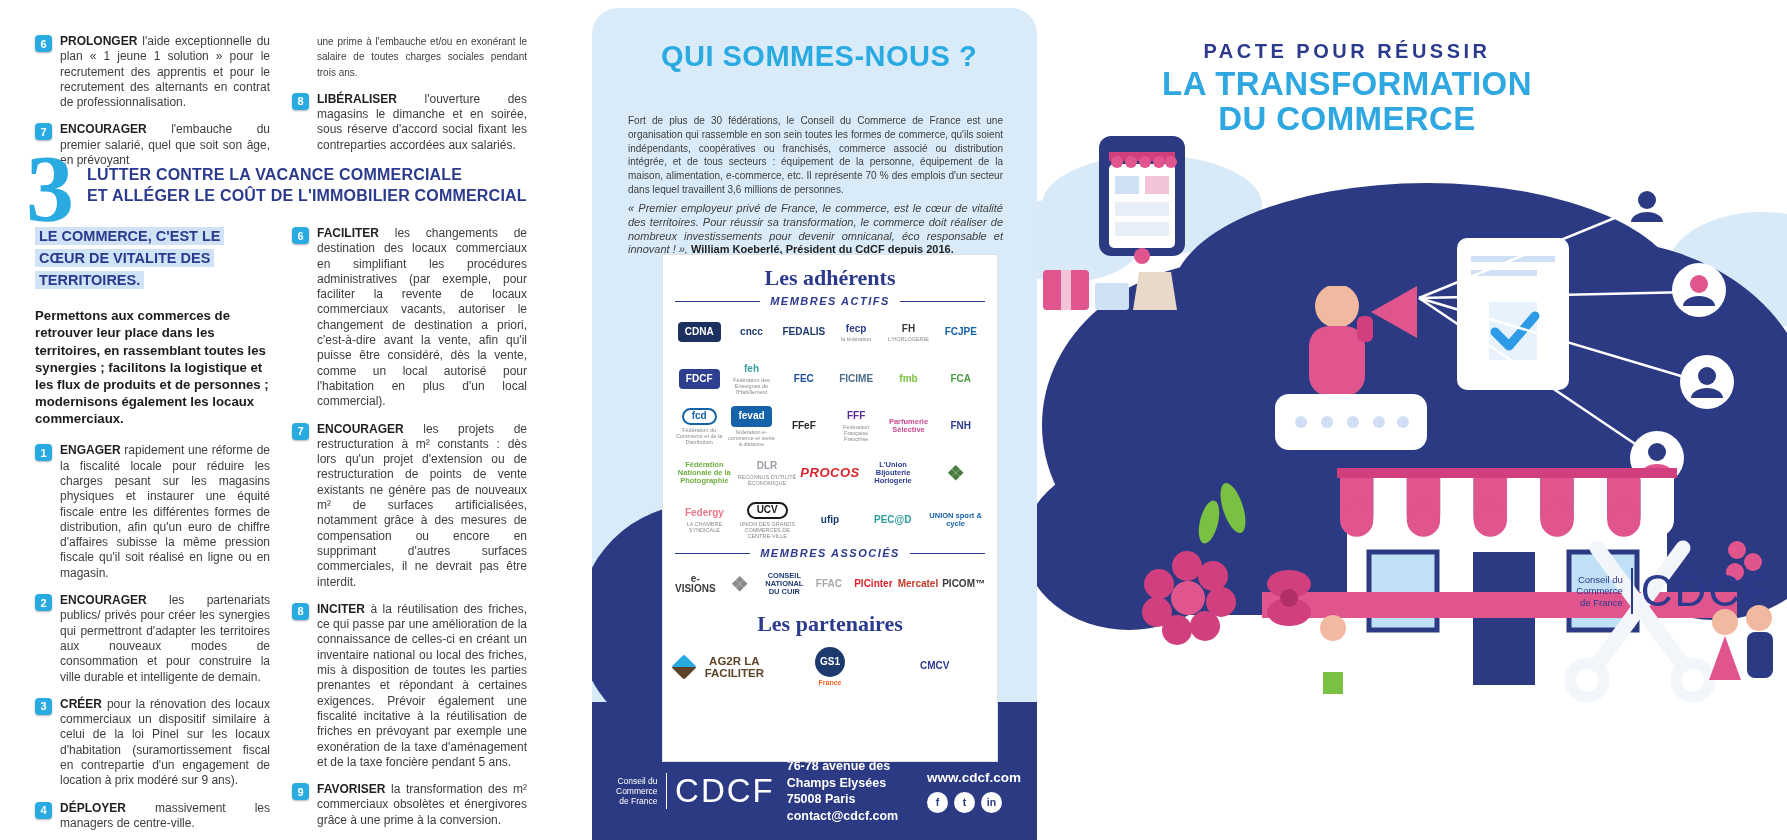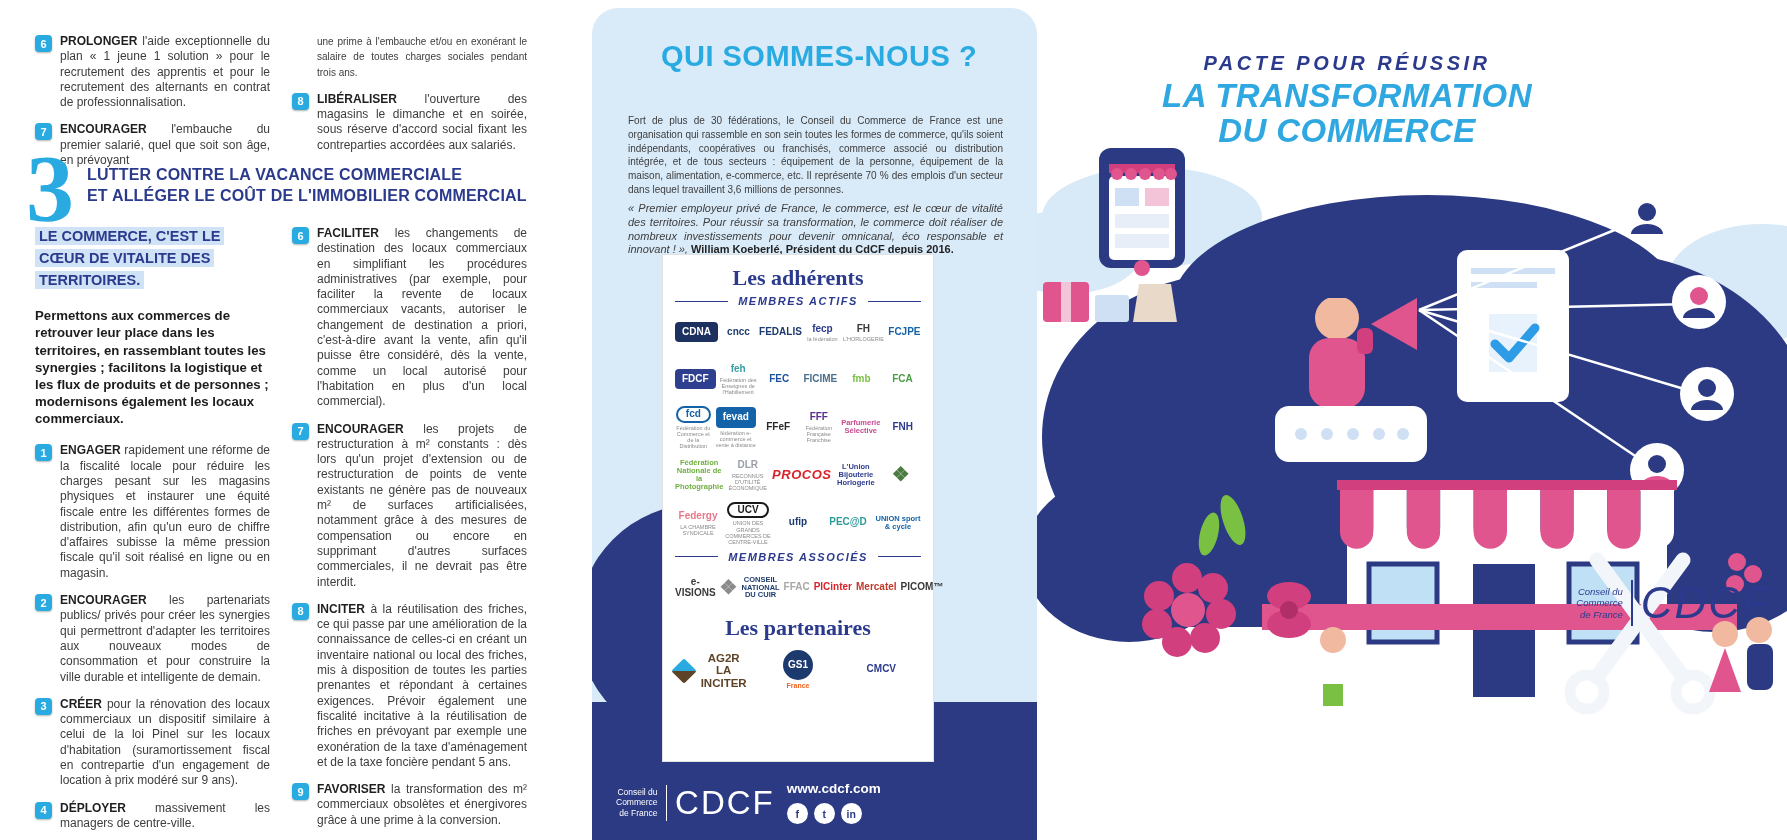--- a/index.html
+++ b/index.html
@@ -31,21 +31,21 @@
        border-radius:26px 26px 0 0;overflow:hidden;}
   .q-title{position:absolute;top:32px;left:9px;right:0;text-align:center;font-size:29px;
            font-weight:800;color:#29abe2;letter-spacing:.5px;z-index:2;}
   .p1{position:absolute;top:82px;left:36px;right:34px;font-size:10px;line-height:13.8px;
       text-align:justify;z-index:2;margin-top:24px;}
   .p2{position:absolute;top:183px;left:36px;right:34px;font-size:11px;line-height:13.8px;
       text-align:justify;z-index:2;}
   .p2 b{color:#1f1f1f;font-style:normal;}
   .blob{position:absolute;left:-14px;bottom:96px;width:240px;height:240px;border-radius:50%;
         background:#2b3a82;z-index:1;}
-  .adh-box{position:absolute;top:246px;left:70px;width:272px;height:508px;background:#fff;
+  .adh-box{position:absolute;top:246px;left:70px;width:336px;height:508px;background:#fff;
            border:1px solid #e2e2e2;z-index:3;box-sizing:border-box;padding:8px 12px;}
   .serif-h{font-family:"Liberation Serif",serif;font-weight:bold;color:#2b3a8c;font-size:22px;
            text-align:center;margin:2px 0 4px 0;}
   .rule-label{display:flex;align-items:center;gap:10px;color:#2b3a8c;font-size:11px;
               letter-spacing:1.5px;font-weight:600;margin:4px 0;font-style:italic;}
   .rule-label .ln{flex:1;height:1px;background:#2b3a8c;}
   .lrow{display:flex;gap:4px;margin:5px 0;align-items:stretch;}
   .chip{flex:1;min-height:42px;display:flex;flex-direction:column;align-items:center;
         justify-content:center;text-align:center;}
   .lbl{font-weight:bold;font-size:10px;line-height:1.05;}
@@ -71,21 +71,21 @@
   .cdcf-sm{font-size:8.5px;text-align:right;line-height:1.2;}
   .cdcf-bar{width:1.5px;height:36px;background:currentColor;}
   .cdcf-big{font-size:33px;font-weight:400;letter-spacing:2px;}
   .addr{flex:1;font-size:12.5px;font-weight:bold;line-height:1.32;}
   .web-block{text-align:left;}
   .web{font-weight:bold;font-size:13.5px;}
   .socs{display:flex;gap:6px;margin-top:7px;}
   .soc{width:21px;height:21px;border-radius:50%;background:#fff;color:#2b3a82;display:flex;
        align-items:center;justify-content:center;font-weight:bold;font-size:10.5px;}
   
-  .right{position:absolute;left:1037px;top:12px;width:750px;height:624px;background:#fff;font-style:italic;}
+  .right{position:absolute;left:1037px;top:0;width:750px;height:624px;background:#fff;}
   .rp-title{position:absolute;top:40px;left:110px;width:400px;text-align:center;}
   .rp-l1{font-size:20px;color:#2b3a8c;letter-spacing:3.5px;font-weight:600;margin-bottom:4px;}
   .rp-l2{font-size:33px;color:#2fa8e1;font-weight:800;line-height:1.06;letter-spacing:.4px;}
   .illu{position:absolute;left:0;top:120px;}
   .cdcf-navy{position:absolute;right:16px;bottom:8px;display:flex;align-items:center;gap:8px;
              color:#2b3a8c;}
   .cdcf-navy .cdcf-big{font-size:44px;}
   .cdcf-navy .cdcf-sm{font-size:9.5px;}
   .cdcf-navy .cdcf-bar{height:46px;width:2px;}
 </style>
@@ -399,21 +399,21 @@
           <div class="chip">
             <span class="lbl" style="color: rgb(58, 58, 58);">PICOM™</span>
             <span class="sub"></span>
           </div>
 
       </div>
       <div class="serif-h">Les partenaires</div>
       <div class="lrow prow">
 
           <div class="chip v-ag2r">
-            <span class="lbl" style="color: rgb(93, 67, 39);">AG2R LA INCITER</span>
+            <span class="lbl" style="color: rgb(93, 67, 39);">AG2R LA FACILITER</span>
             <span class="sub"></span>
           </div>
 
           <div class="chip v-circle">
             <span class="lbl" style="background: rgb(29, 58, 110); color: rgb(255, 255, 255);">GS1</span>
             <span class="sub">France</span>
           </div>
 
           <div class="chip">
             <span class="lbl" style="color: rgb(43, 58, 140);">CMCV</span>
@@ -426,20 +426,25 @@
     <div class="mid-footer">
       <div class="f-in">
         <div class="cdcf">
           <div class="cdcf-sm">
             <div>Conseil du</div>
             <div>Commerce</div>
             <div>de France</div>
           </div>
           <div class="cdcf-bar"></div>
           <div class="cdcf-big">CDCF</div>
+        </div>
+        <div class="addr">
+          <div>76-78 avenue des Champs Elysées</div>
+          <div>75008 Paris</div>
+          <div>contact@cdcf.com</div>
         </div>
         <div class="web-block">
           <div class="web">www.cdcf.com</div>
           <div class="socs">
             <span class="soc">f</span>
             <span class="soc">t</span>
             <span class="soc">in</span>
           </div>
         </div>
       </div>

